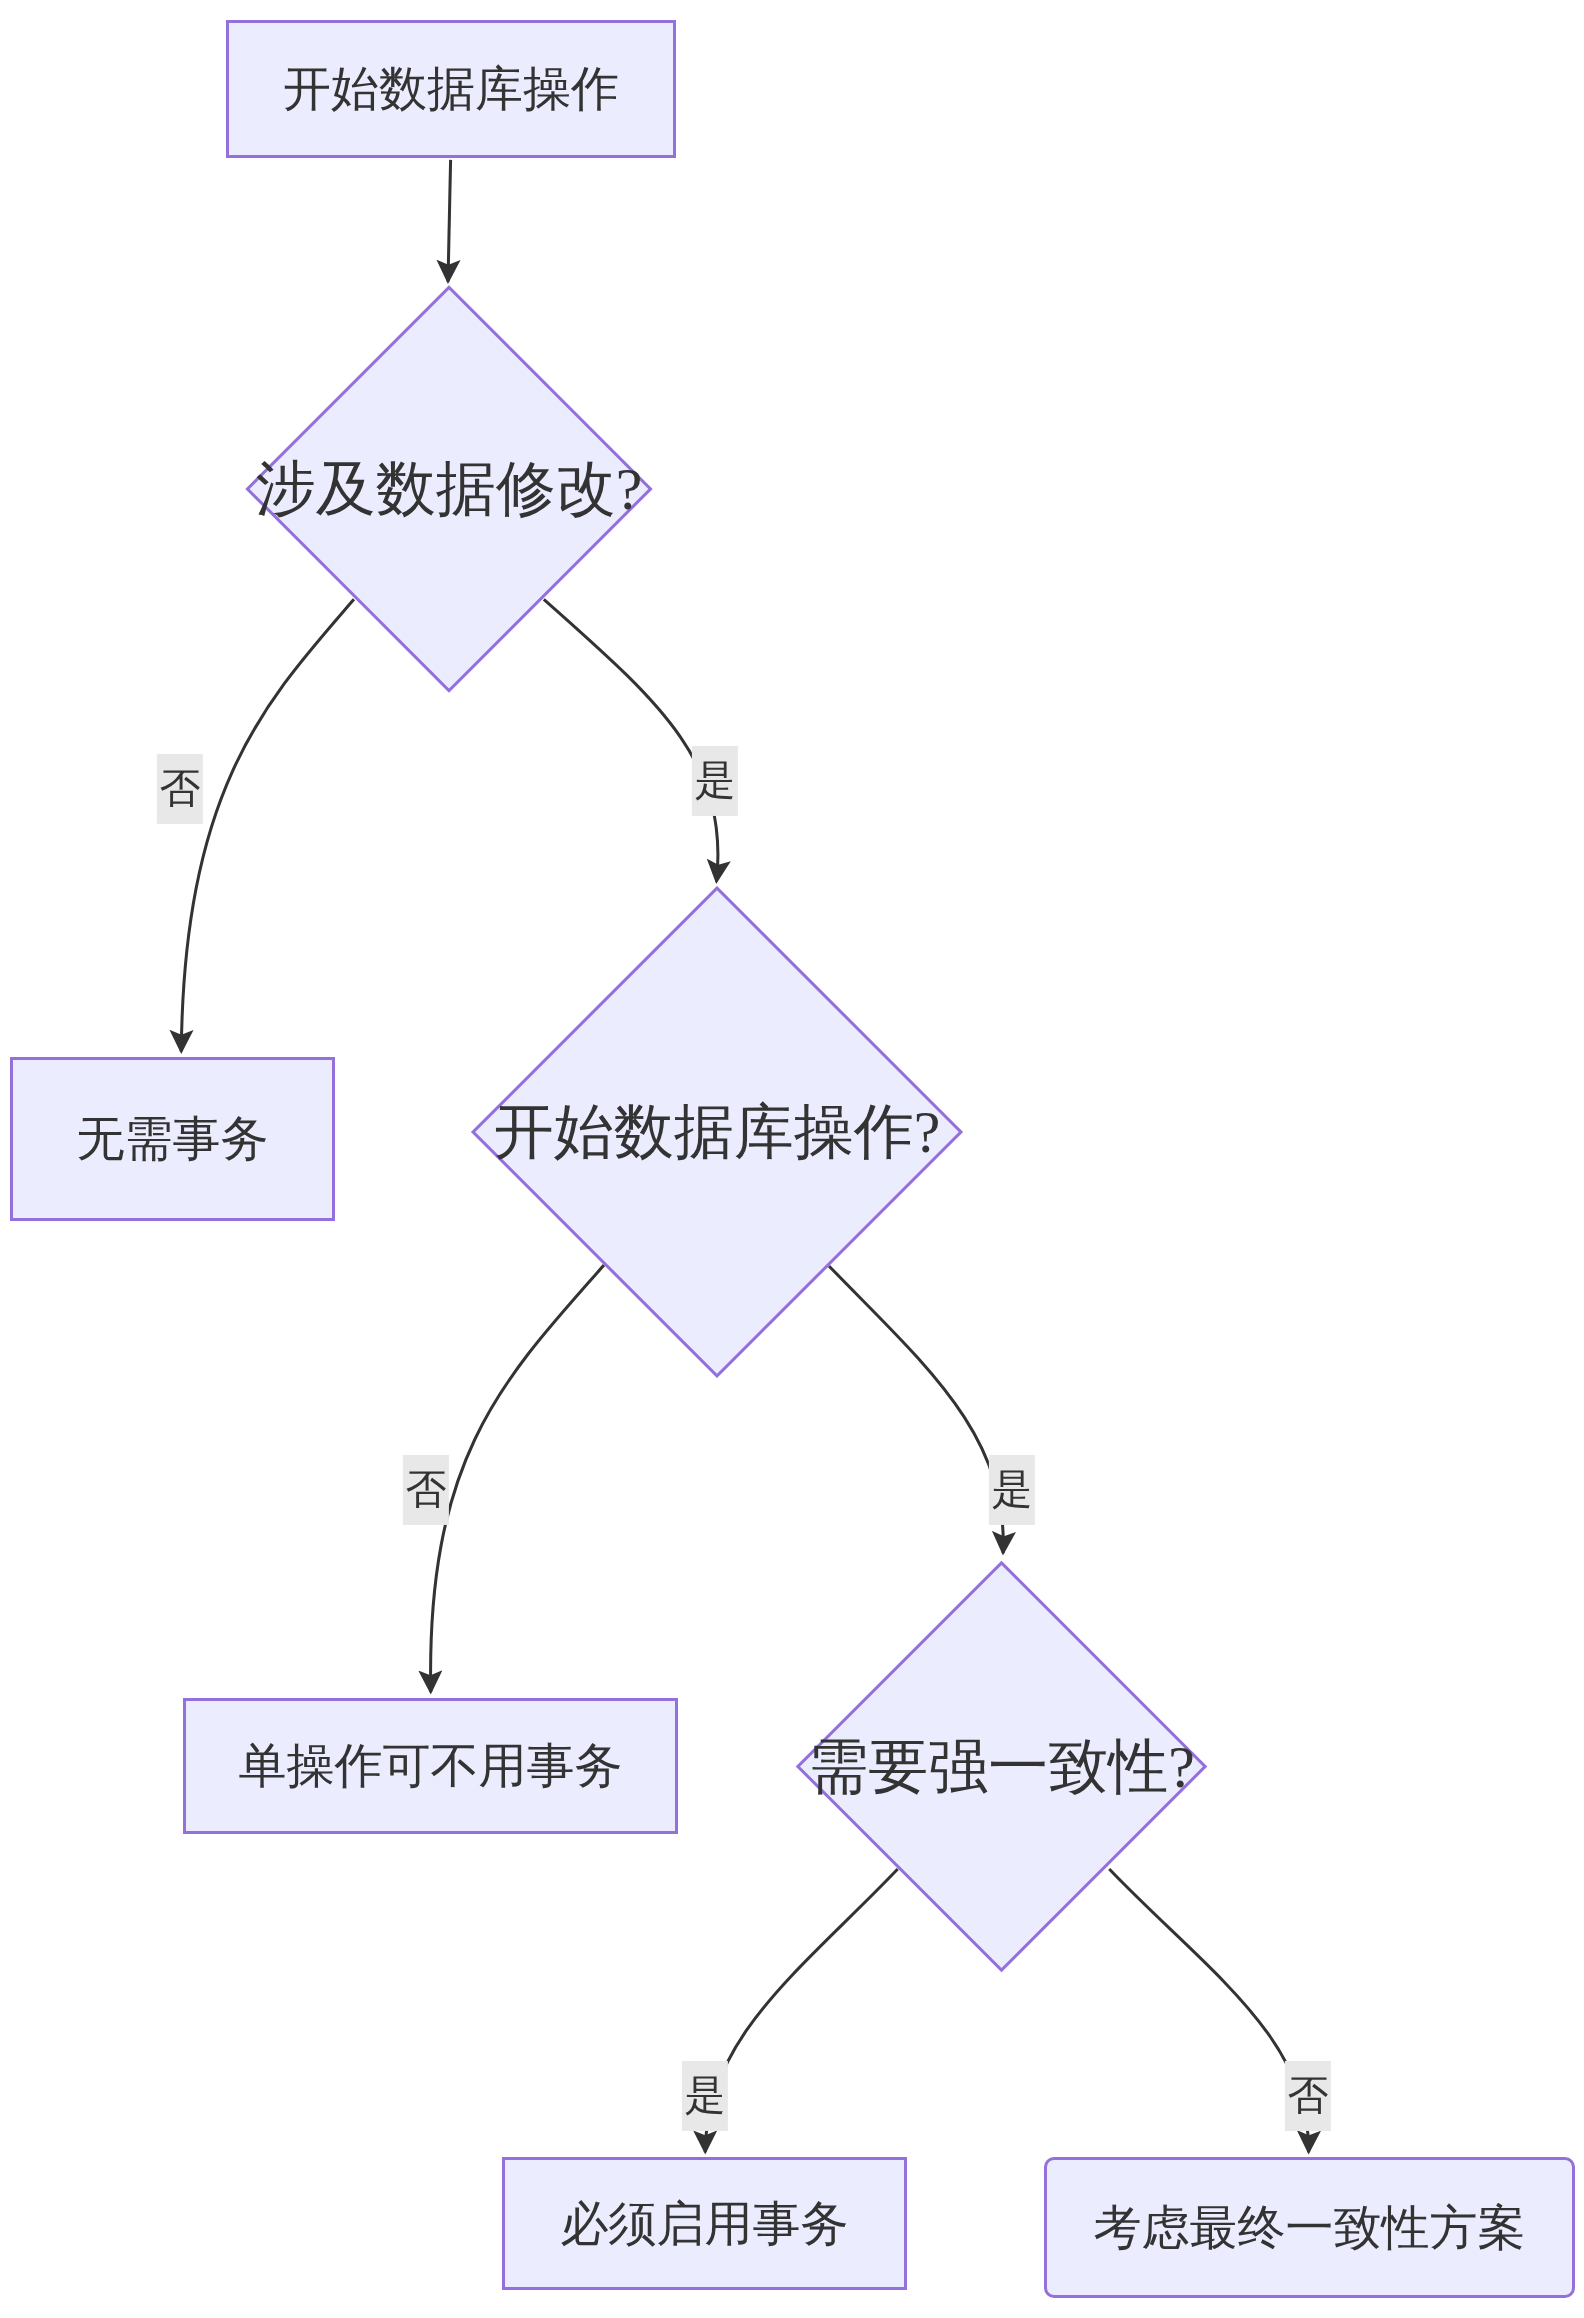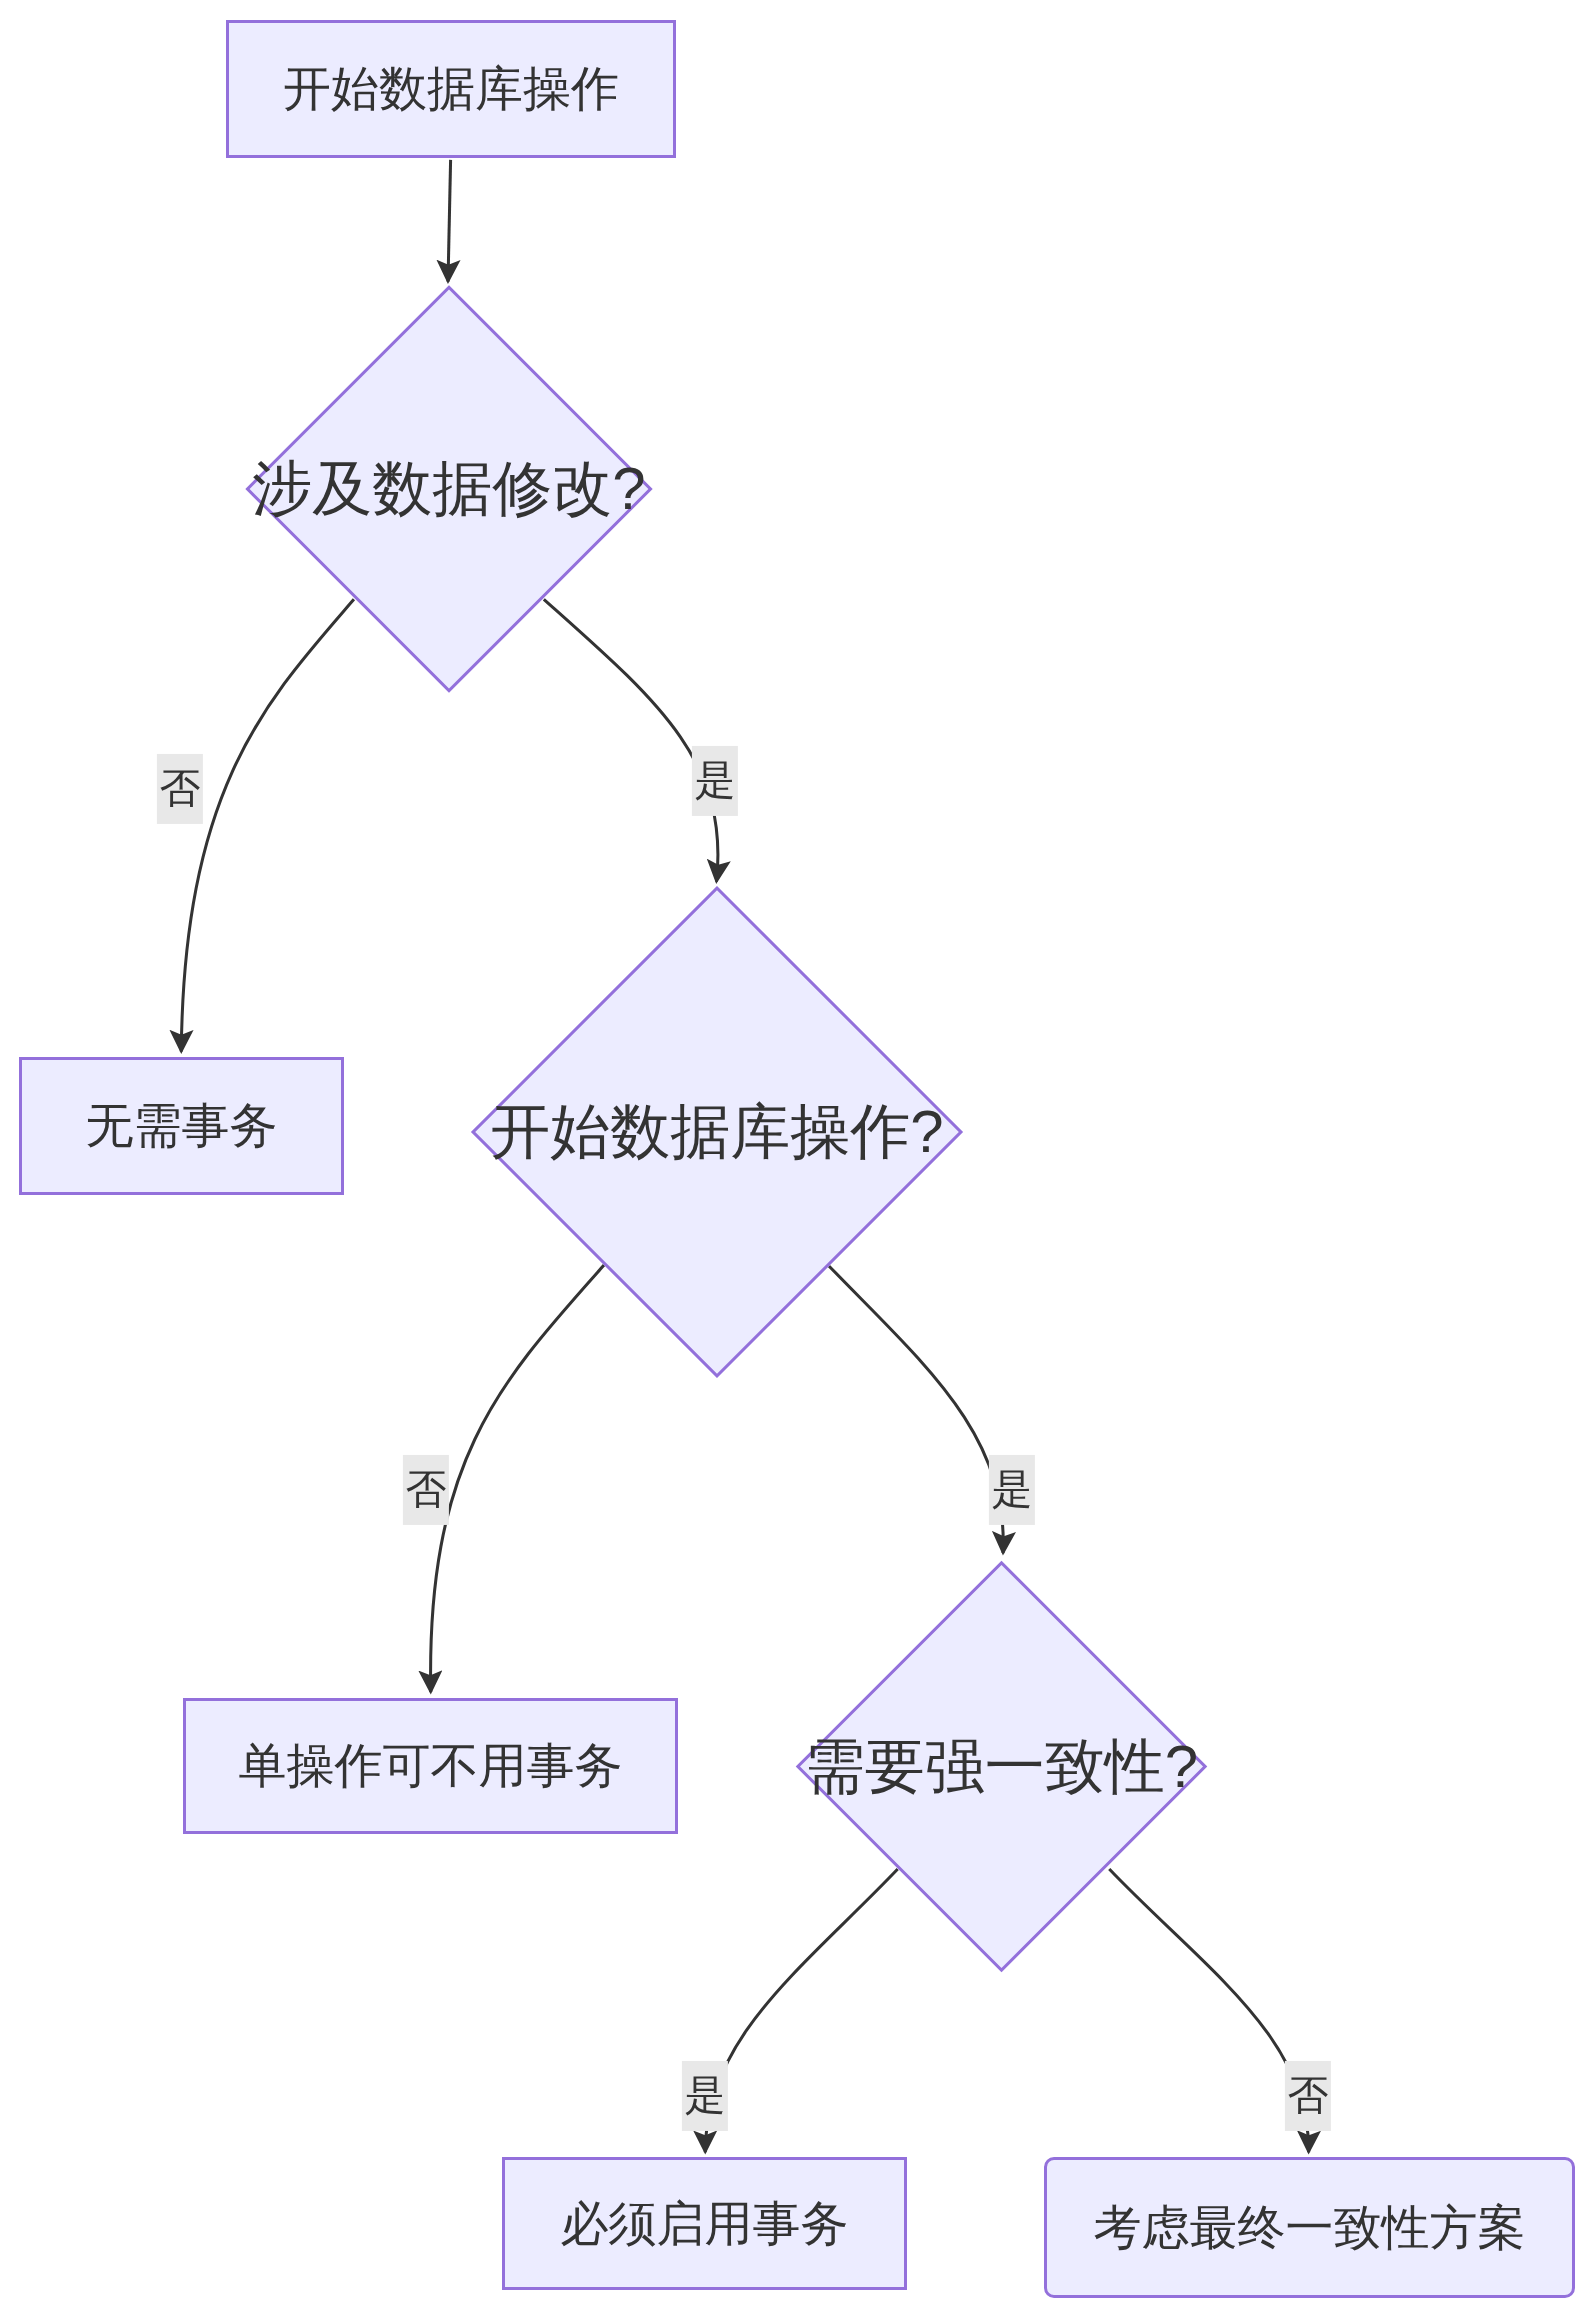--- a/index.html
+++ b/index.html
@@ -5,21 +5,21 @@
   html, body {
     margin: 0;
     padding: 0;
     background: #ffffff;
   }
   #canvas {
     position: relative;
     width: 1584px;
     height: 2319px;
     background: var(--canvas-bg, #ffffff);
-    font-family: Liberation Sans, sans-serif;
+    font-family: Liberation Serif, serif;
     color: var(--text, #333333);
     overflow: hidden;
   }
   svg.edge-layer {
     position: absolute;
     left: 0; top: 0;
     width: 1584px;
     height: 2319px;
   }
   .edge-path {
@@ -88,21 +88,21 @@
 
   <div class="node-rect" style="left:226px; top:20px; width:450px; height:138px;">
     <span>开始数据库操作</span>
   </div>
 
   <div class="diamond" style="left:305px; top:345px; width:288px; height:288px;">
     <div class="diamond-shape"></div>
     <div class="diamond-label">涉及数据修改?</div>
   </div>
 
-  <div class="node-rect" style="left:19px; top:1057px; width:325px; height:138px;">
+  <div class="node-rect" style="left:10px; top:1057px; width:325px; height:164px;">
     <span>无需事务</span>
   </div>
 
   <div class="diamond" style="left:543px; top:958px; width:348px; height:348px;">
     <div class="diamond-shape"></div>
     <div class="diamond-label">开始数据库操作?</div>
   </div>
 
   <div class="node-rect" style="left:183px; top:1698px; width:495px; height:136px;">
     <span>单操作可不用事务</span>

